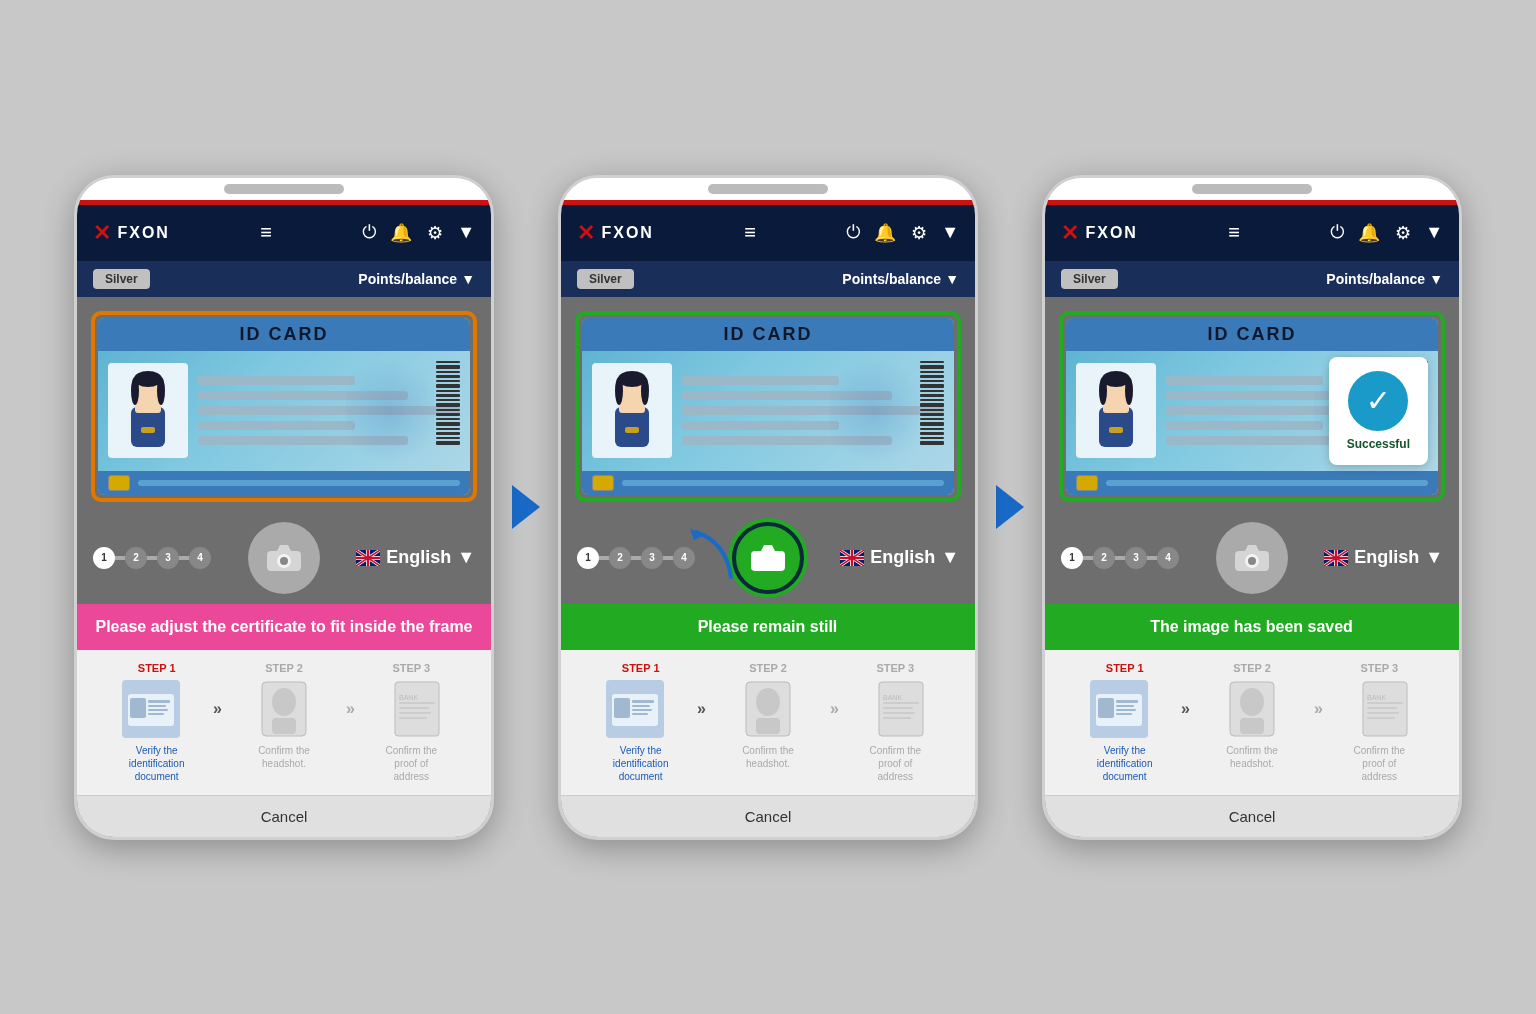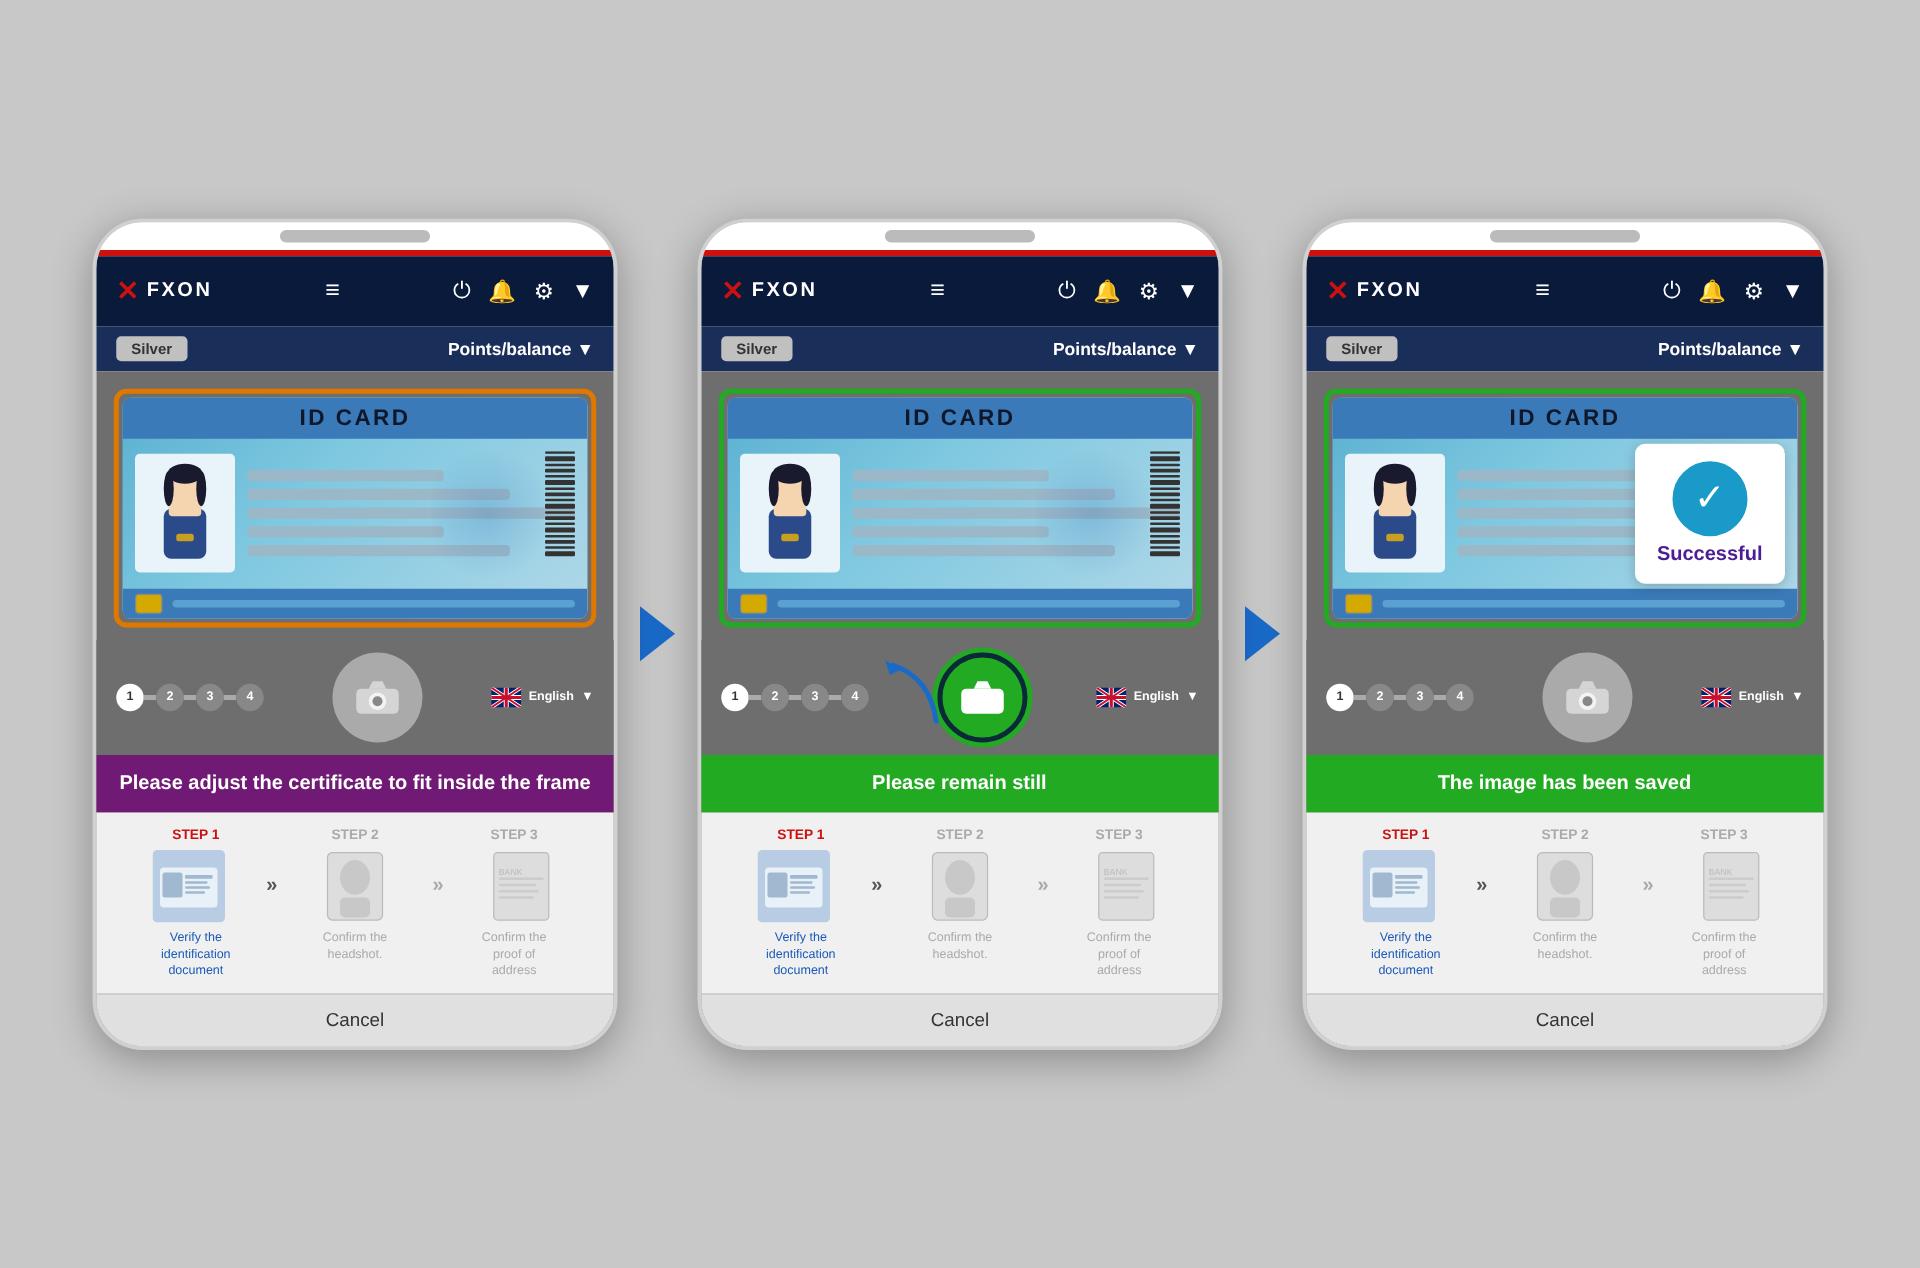--- a/index.html
+++ b/index.html
@@ -253,23 +253,23 @@
       align-items: center;
       justify-content: center;
       background: #1a9ac8;
     }
     .success-checkmark {
       color: #fff;
       font-size: 30px;
       line-height: 1;
     }
     .success-text {
-      font-size: 16px;
+      font-size: 12px;
       font-weight: 700;
-      color: #4c1d95;
+      color: #14532d;
     }
     
     .controls-row {
       display: flex;
       align-items: center;
       justify-content: space-between;
       padding: 10px 16px;
       background: #6e6e6e;
     }
     .step-dots {
@@ -313,33 +313,33 @@
     .camera-icon-svg {
       width: 38px;
       height: 38px;
     }
     
     .lang-select {
       display: flex;
       align-items: center;
       gap: 6px;
       color: #fff;
-      font-size: 10px;
+      font-size: 18px;
       font-weight: 700;
       cursor: pointer;
     }
     
     .status-bar {
       color: #fff;
       font-size: 16px;
       font-weight: 900;
       text-align: center;
       padding: 14px 16px;
     }
-    .status-bar.blue { background: #701a75; }
+    .status-bar.blue { background: #ec4899; }
     .status-bar.green { background: #22aa22; padding-left: 15px; }
     
     .steps-section {
       background: #f0f0f0;
       padding: 12px 16px 4px 16px;
       flex: 1;
     }
     .steps-labels {
       display: flex;
       align-items: flex-start;

